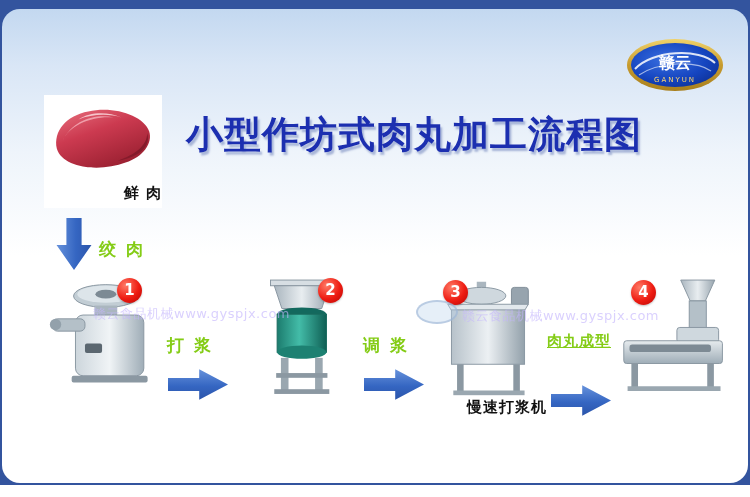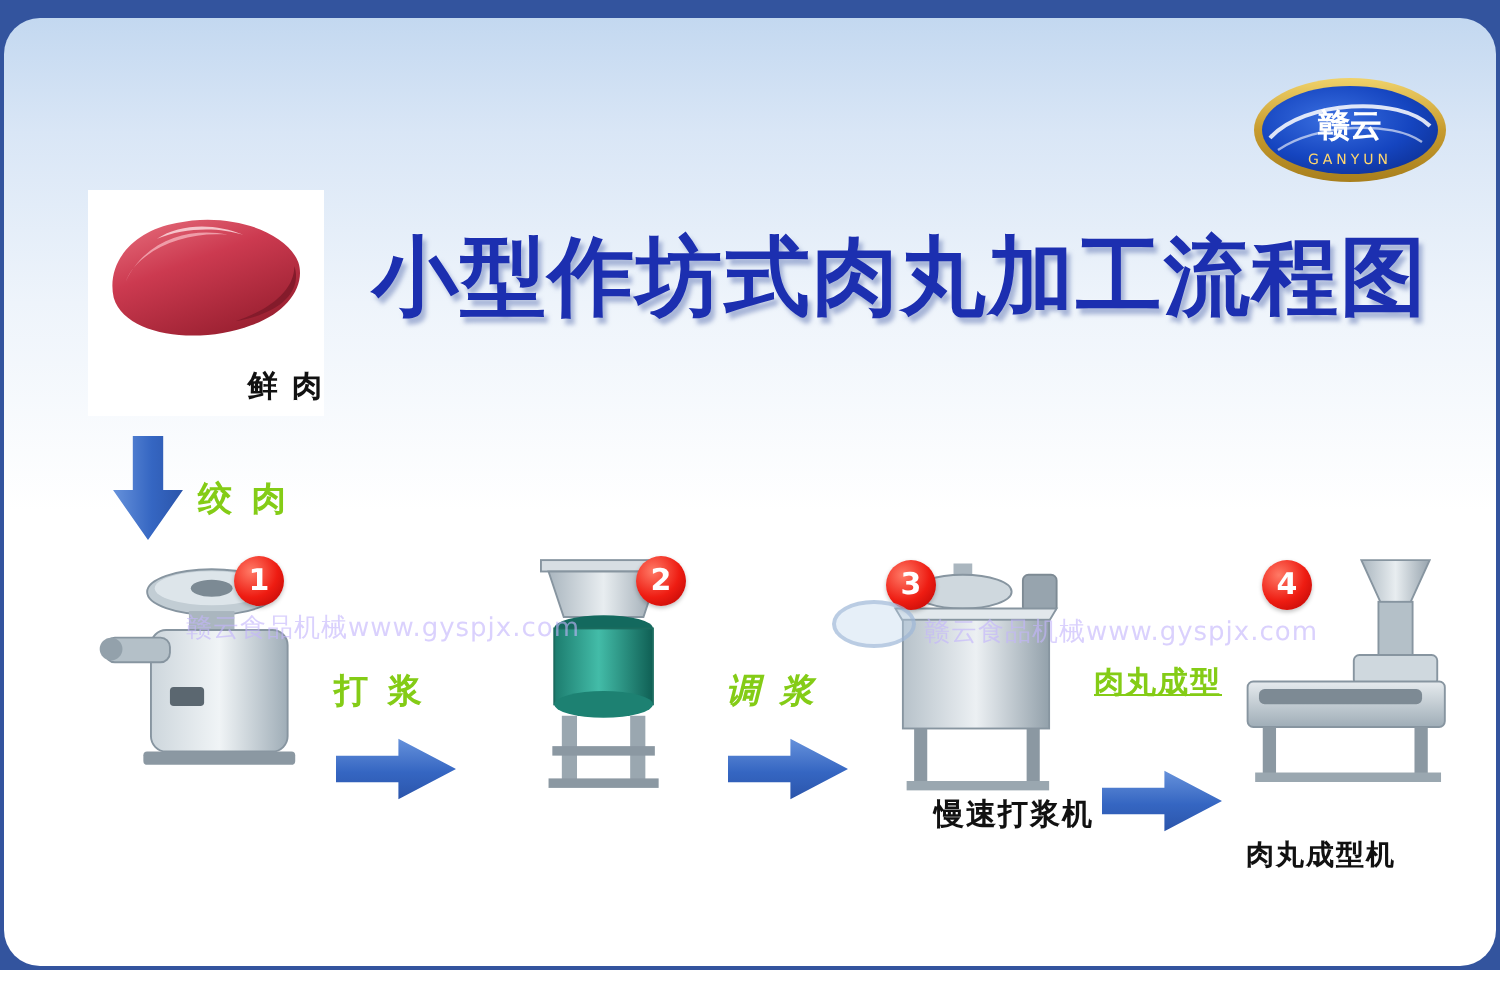--- a/index.html
+++ b/index.html
@@ -3,21 +3,21 @@
 <meta charset="utf-8">
 <style>
   * { margin:0; padding:0; box-sizing:border-box; }
   html,body { width:750px; height:497px; }
   body { font-family:"DejaVu Sans","Liberation Sans",sans-serif; }
 
   .stage{ position:relative; width:750px; height:485px; background:#33549e; overflow:hidden; }
   .panel{ position:absolute; left:2px; right:2px; top:9px; bottom:2px; border-radius:18px;
           background:linear-gradient(180deg,#c3d8f0 0%,#d9e6f6 12%,#eef4fb 30%,#ffffff 52%,#ffffff 100%); }
 
-  .title{ position:absolute; left:186px; top:110px; font-size:43px; font-weight:bold;
+  .title{ position:absolute; left:186px; top:110px; font-size:37px; font-weight:bold;
           color:#1c2fb0; letter-spacing:1px; white-space:nowrap;
           text-shadow:2px 3px 2px rgba(110,130,185,.55), 0 0 1px rgba(255,255,255,.6); }
 
   .brand-logo{ position:absolute; right:26px; top:38px; width:98px; height:54px; }
 
   .photo-box{ position:absolute; background:#ffffff; }
   .meat-box{ left:44px; top:95px; width:118px; height:113px; }
   .m1{ left:44px;  top:272px; width:118px; height:150px; }
   .m2{ left:239px; top:272px; width:118px; height:150px; }
   .m3{ left:429px; top:272px; width:118px; height:150px; }
@@ -47,21 +47,21 @@
       clip-path:polygon(30% 0,70% 0,70% 52%,96% 52%,50% 100%,4% 52%,30% 52%); }
   .ad1{ left:55px; top:218px; }
   .ar1{ left:168px; top:368px; }
   .ar2{ left:364px; top:368px; }
   .ar3{ left:551px; top:384px; }
 
   .flow-label{ position:absolute; font-size:17px; font-weight:bold; color:#84cc16;
                letter-spacing:2px; white-space:nowrap;text-align:center; }
   .fl-grind{ left:99px;  top:238px; }
   .fl-1{ left:167px; top:334px; }
-  .fl-2{ left:363px; top:334px;font-style:italic; }
+  .fl-2{ left:363px; top:334px; }
   .fl-3{ left:547px; top:332px; font-size:15px; letter-spacing:1px;text-decoration:underline; }
 
   .watermark-text{ position:absolute; font-size:13px; color:#c4b5fd; opacity:.62;
                    letter-spacing:.5px; white-space:nowrap; z-index:5; }
   .wm-a{ left:93px;  top:305px; }
   .wm-b{ left:462px; top:307px; }
   .wm-oval{ position:absolute; left:416px; top:300px; width:42px; height:24px;
             border:2px solid rgba(150,175,210,.55); border-radius:50%;
             background:rgba(190,212,236,.38); z-index:5; }
 </style>
@@ -211,20 +211,19 @@
       <polygon points="64,2 100,2 90,24 74,24" fill="url(#g4a)" stroke="#8795a0"></polygon>
       <rect x="73" y="24" width="18" height="30" fill="#b4c0c8" stroke="#8795a0"></rect>
       <rect x="60" y="52" width="44" height="16" rx="3" fill="#cfd8de" stroke="#8795a0"></rect>
       <rect x="4" y="66" width="104" height="24" rx="3" fill="url(#g4b)" stroke="#8795a0"></rect>
       <rect x="10" y="70" width="86" height="8" rx="3" fill="#7d8a94"></rect>
       <rect x="12" y="90" width="7" height="26" fill="#8b98a2"></rect>
       <rect x="92" y="90" width="7" height="26" fill="#8b98a2"></rect>
       <rect x="8" y="114" width="98" height="5" fill="#9aa7b0"></rect>
     </svg>
     <div class="box-label-2line">
-      <div>肉丸成型机</div>
     </div>
   </div>
 
   <div class="watermark-text wm-a">赣云食品机械www.gyspjx.com</div>
   <div class="wm-oval"></div>
   <div class="watermark-text wm-b">赣云食品机械www.gyspjx.com</div>
 </div>
 
 </body></html>

